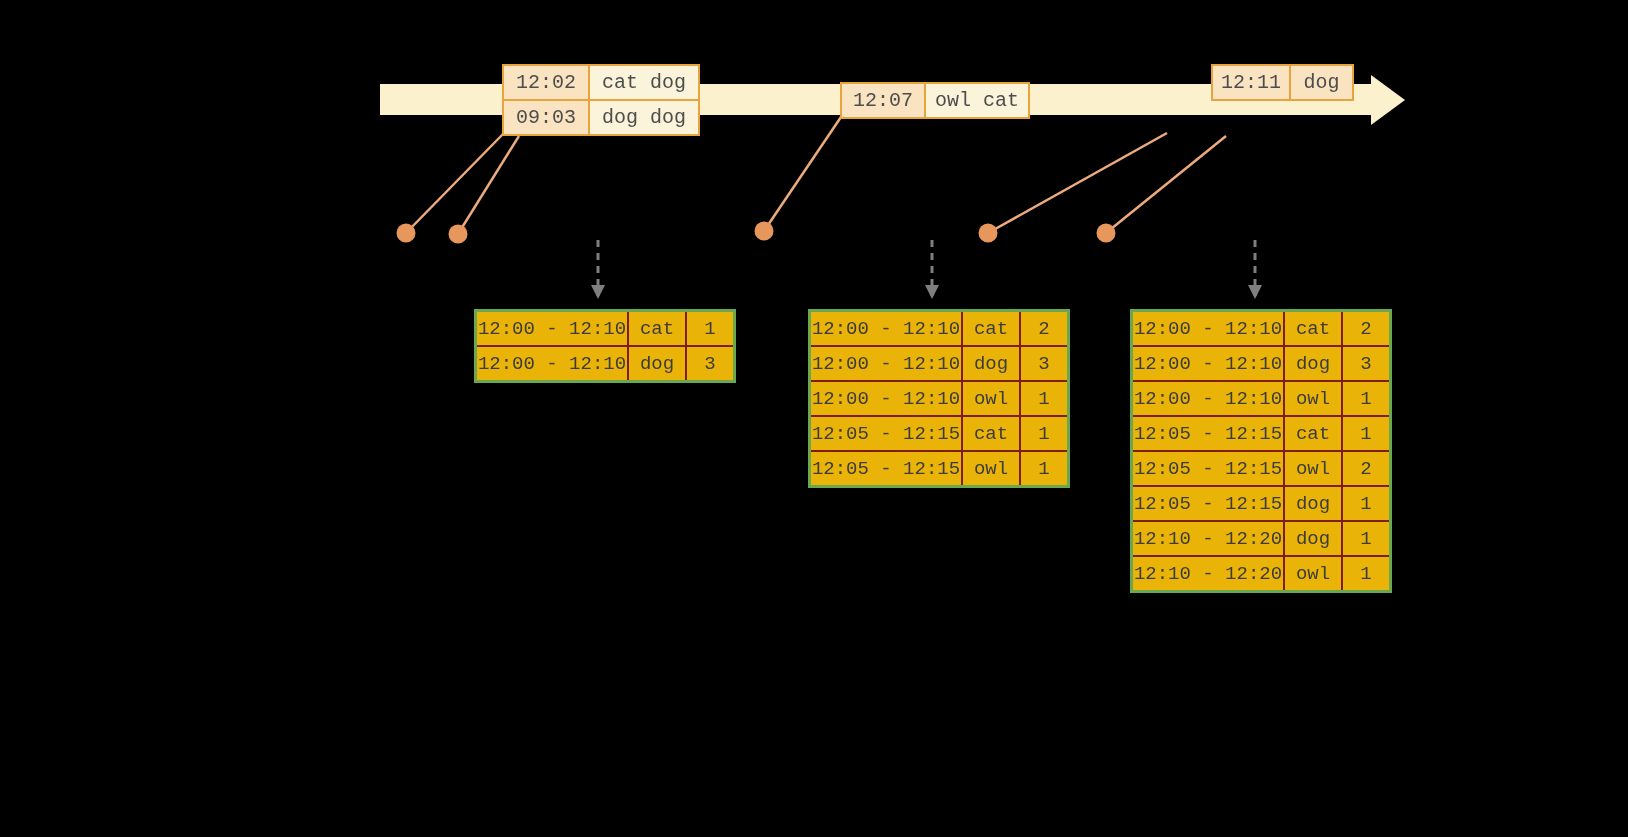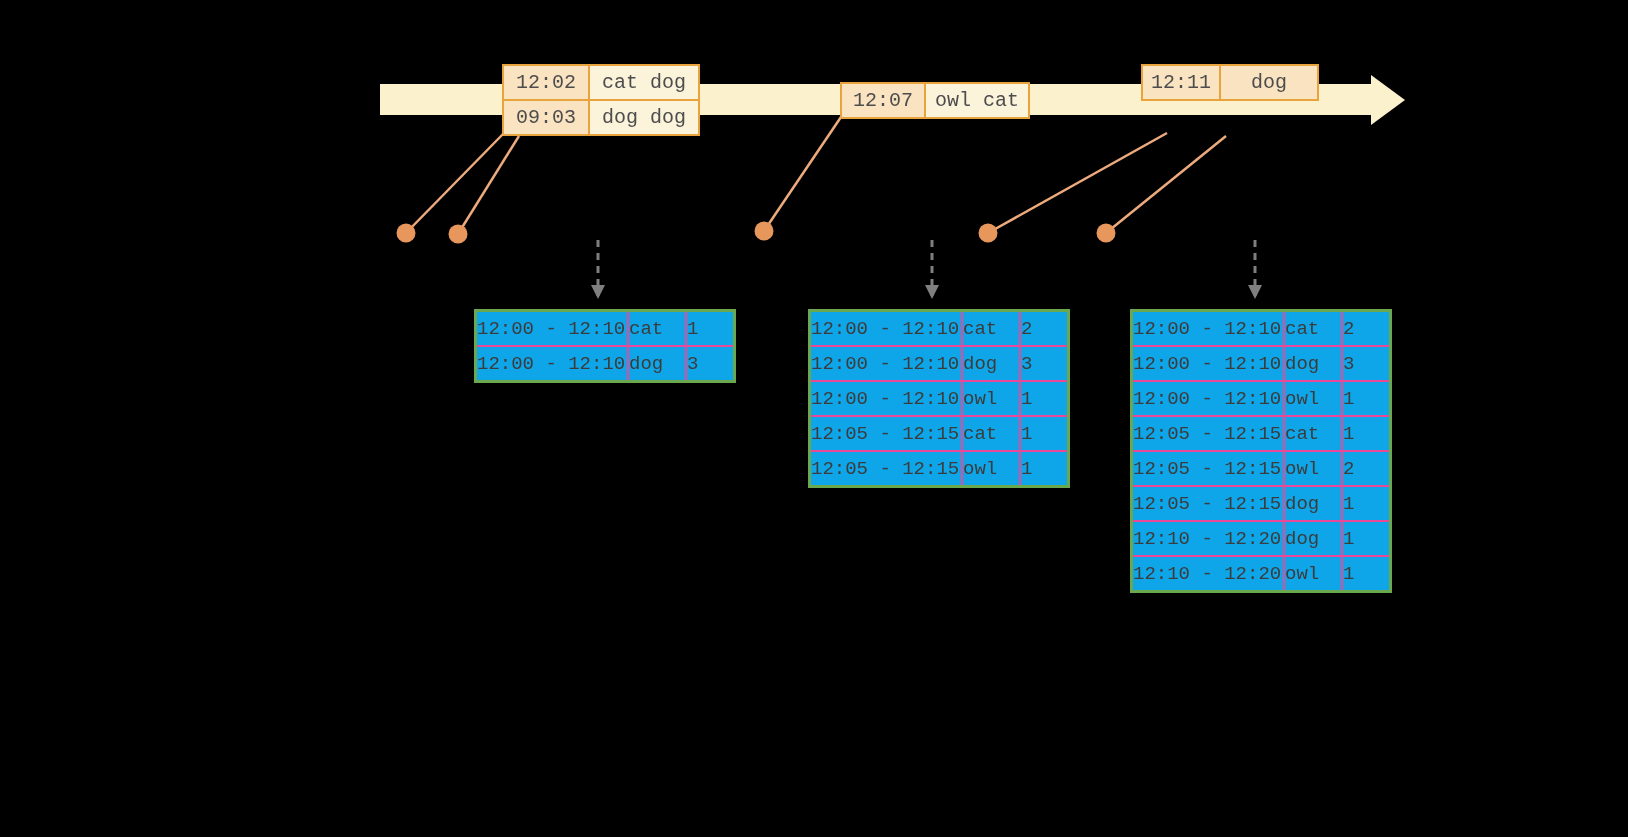--- a/index.html
+++ b/index.html
@@ -57,22 +57,23 @@
   .time-cell { background: #FAE3C1; }
   .word-cell { background: #FCF3DB; }
   .word-cell.hl { background: #FAE3C1; }
 
   .result {
     border: 3px solid #6AA84F;
     color: #3c3c3c;
     font-size: 19px;
   }
   .result td {
-    border: 2px solid #ec4899;
-    background: #0ea5e9;
+    border: 2px solid #7f1d1d;
+    background: #eab308;
+    text-align: center;
     vertical-align: middle;
     height: 33px;
     padding: 0;
   }
 
   
   .overlay {
     position: absolute;
     left: 0;
     top: 0;
@@ -114,21 +115,21 @@
 
   <table class="event" style="left:840px;top:82px;width:190px">
     <tbody>
       <tr>
         <td class="time-cell" style="width:82px">12:07</td>
         <td class="word-cell">owl cat</td>
       </tr>
     </tbody>
   </table>
 
-  <table class="event" style="left:1141px;top:64px;width:178px">
+  <table class="event" style="left:1211px;top:64px;width:143px">
     <tbody>
       <tr>
         <td class="time-cell" style="width:76px">12:11</td>
         <td class="word-cell hl">dog</td>
       </tr>
     </tbody>
   </table>
 
   <svg class="overlay" width="1628" height="837" viewBox="0 0 1628 837">
     <defs>

